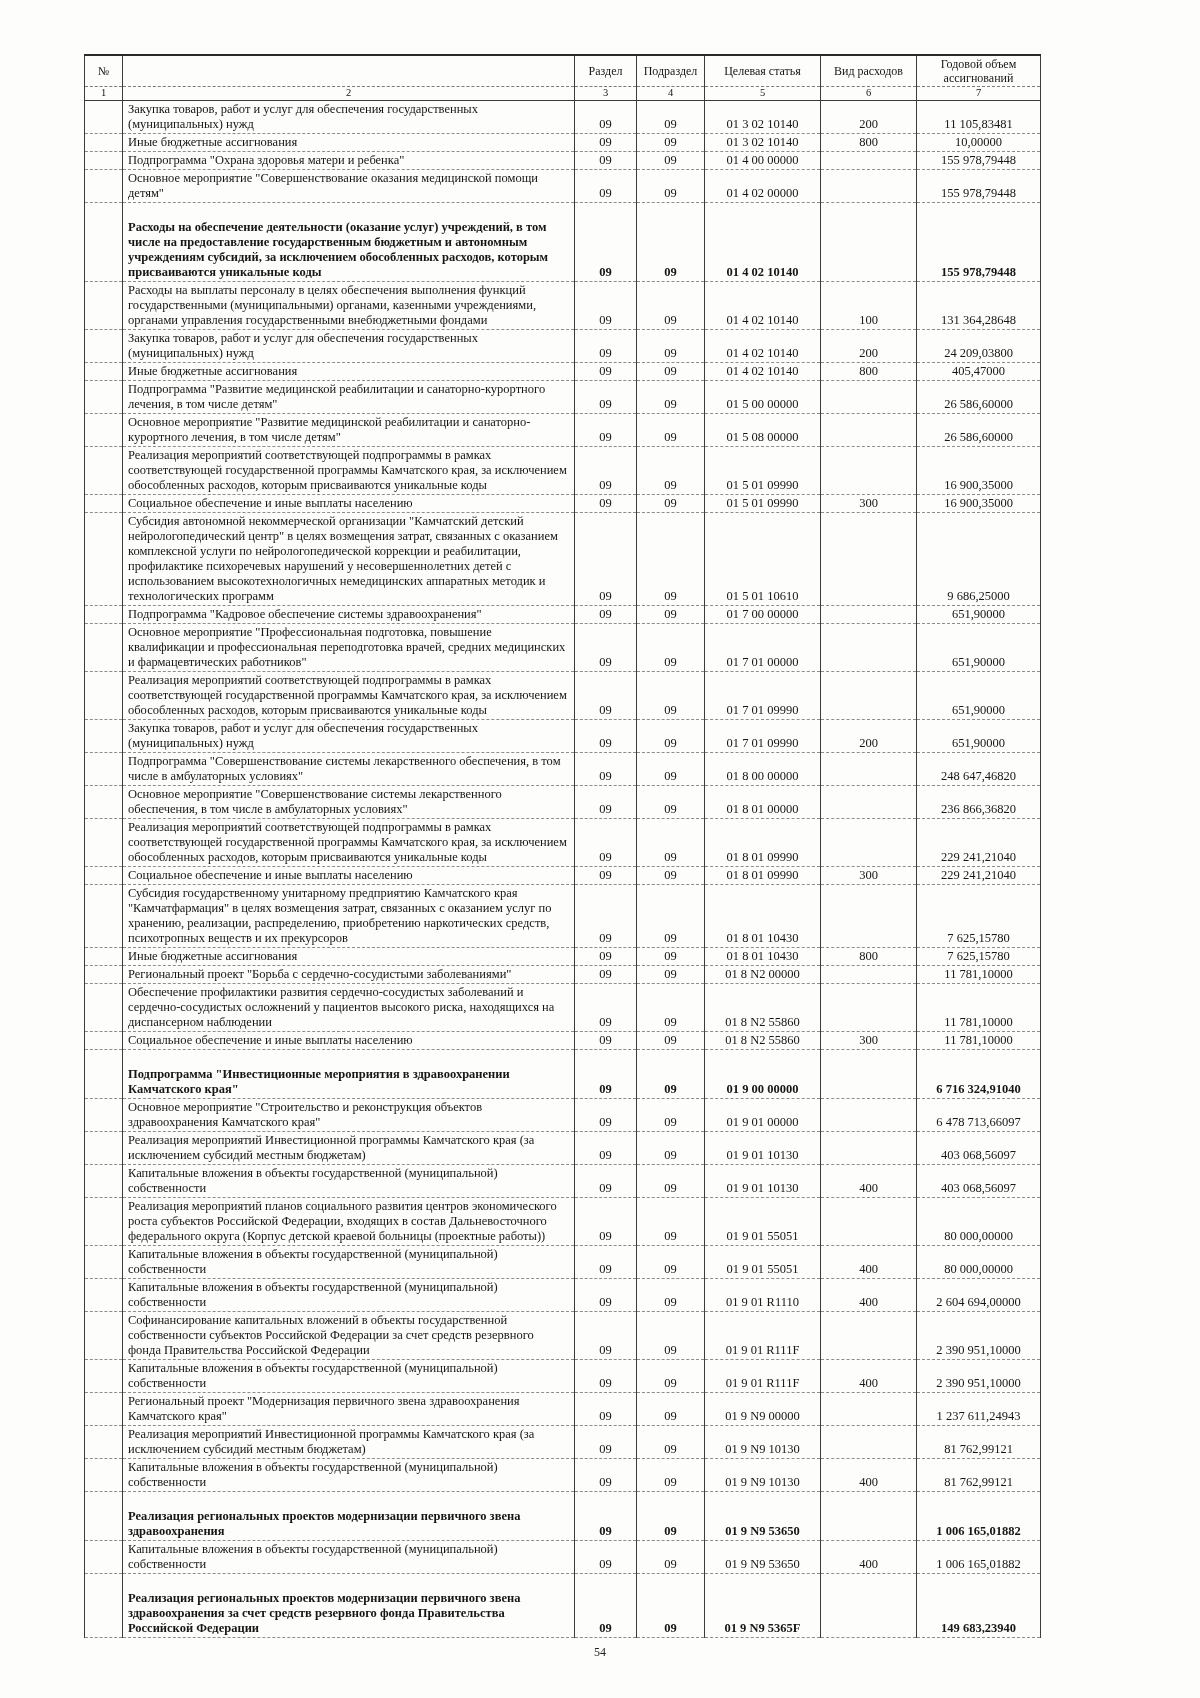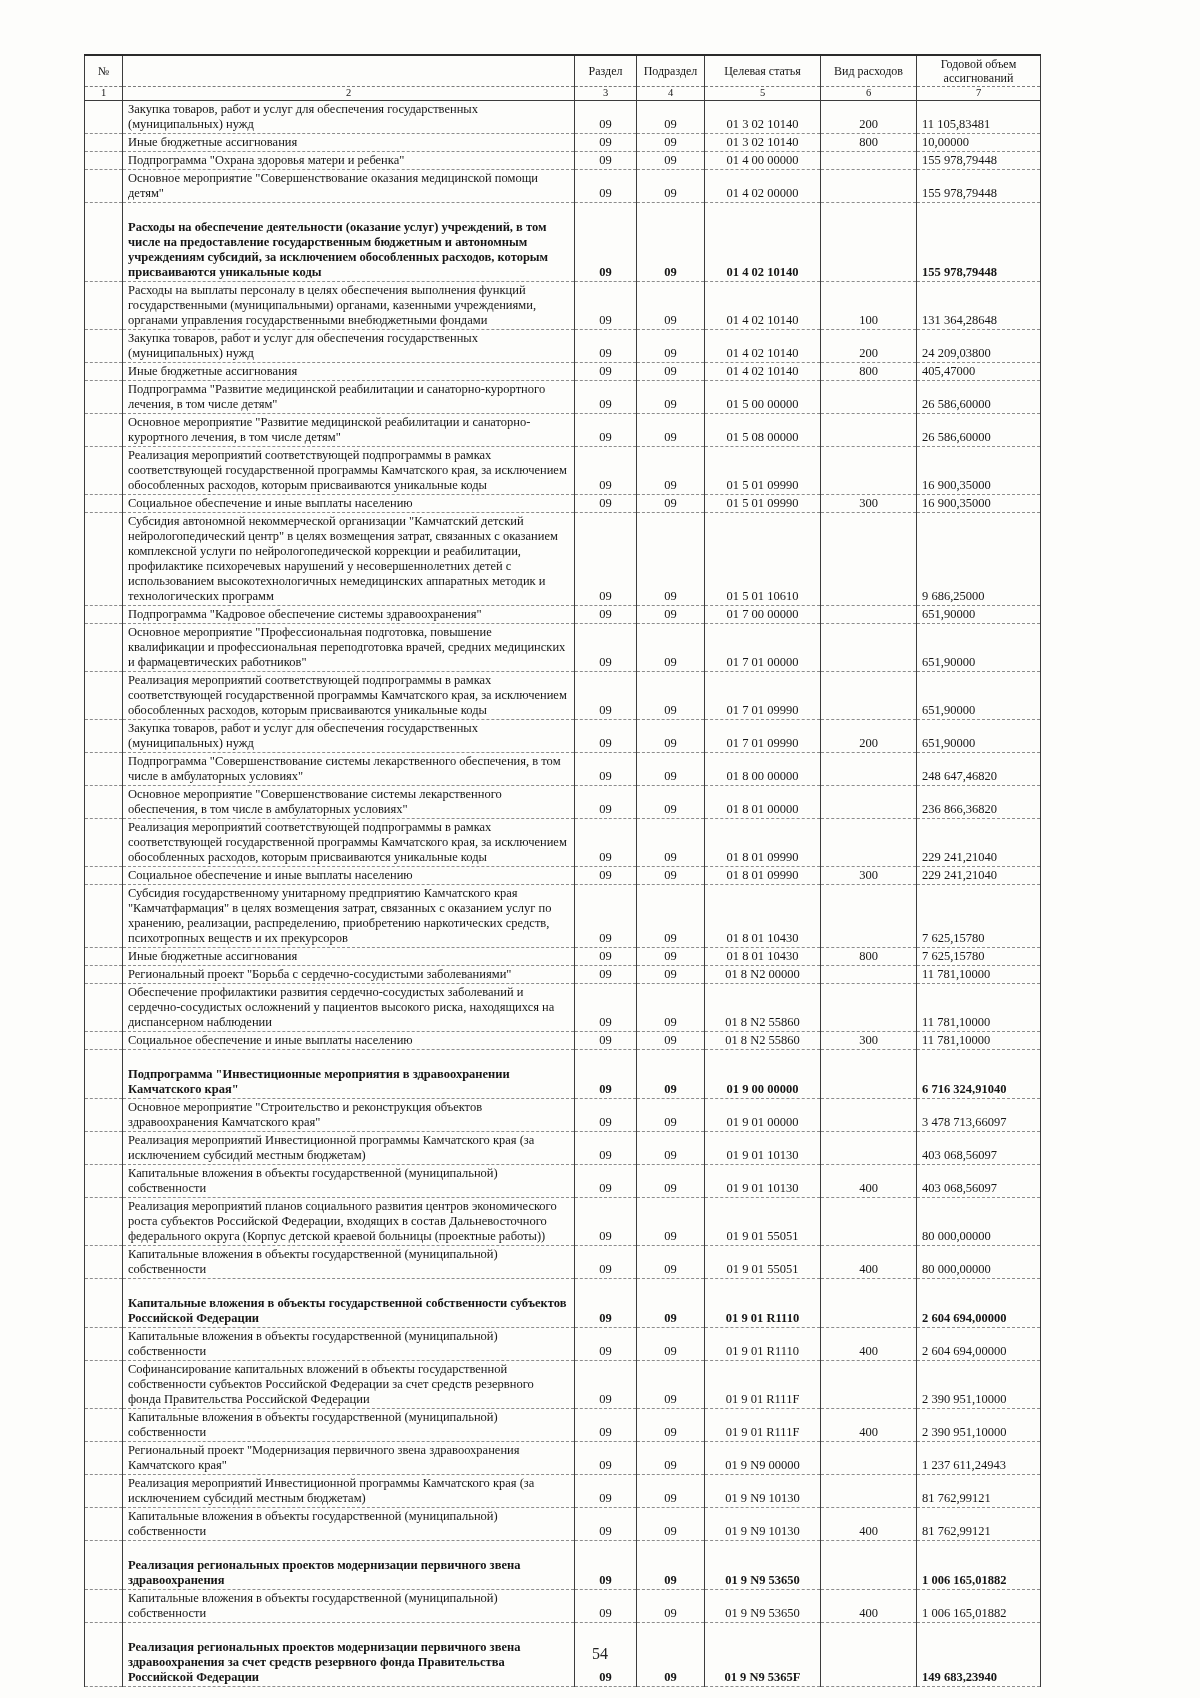--- a/index.html
+++ b/index.html
@@ -36,26 +36,26 @@
     padding: 0 3px 1px 3px;
   }
   tbody td {
     font-size: 12.5px; line-height: 15px;
     border-bottom: 1px dashed #8d8d8d;
     vertical-align: bottom;
   }
   td.c-num  { text-align: center; }
   td.c-name { text-align: left; vertical-align: bottom; margin-top: 7px; }
   td.c-mid  { text-align: center; white-space: nowrap; }
-  td.c-amt  { text-align: left; white-space: nowrap; }
+  td.c-amt  { text-align: center; white-space: nowrap; }
   tr.row-gap td { padding-top: 17px; font-weight: bold; }
 
   .page-num {
     position: absolute; left: 0; right: 0; top: 1645px;
-    text-align: center; font-size: 16px; color: #222;
+    text-align: center; font-size: 12px; color: #222;
   }
 </style>
 </head>
 <body>
 
 <div class="sheet">
 
   <table class="budget">
     <colgroup>
       <col style="width:38px">
@@ -330,21 +330,21 @@
           <td class="c-mid"></td>
           <td class="c-amt">6 716 324,91040</td>
         </tr>
         <tr>
           <td class="c-num"></td>
           <td class="c-name">Основное мероприятие "Строительство и реконструкция объектов здравоохранения Камчатского края"</td>
           <td class="c-mid">09</td>
           <td class="c-mid">09</td>
           <td class="c-mid">01 9 01 00000</td>
           <td class="c-mid"></td>
-          <td class="c-amt">3 478 713,66097</td>
+          <td class="c-amt">6 478 713,66097</td>
         </tr>
         <tr>
           <td class="c-num"></td>
           <td class="c-name">Реализация мероприятий Инвестиционной программы Камчатского края (за исключением субсидий местным бюджетам)</td>
           <td class="c-mid">09</td>
           <td class="c-mid">09</td>
           <td class="c-mid">01 9 01 10130</td>
           <td class="c-mid"></td>
           <td class="c-amt">403 068,56097</td>
         </tr>
@@ -367,29 +367,20 @@
           <td class="c-amt">80 000,00000</td>
         </tr>
         <tr>
           <td class="c-num"></td>
           <td class="c-name">Капитальные вложения в объекты государственной (муниципальной) собственности</td>
           <td class="c-mid">09</td>
           <td class="c-mid">09</td>
           <td class="c-mid">01 9 01 55051</td>
           <td class="c-mid">400</td>
           <td class="c-amt">80 000,00000</td>
-        </tr>
-        <tr class="row-gap">
-          <td class="c-num"></td>
-          <td class="c-name">Капитальные вложения в объекты государственной собственности субъектов Российской Федерации</td>
-          <td class="c-mid">09</td>
-          <td class="c-mid">09</td>
-          <td class="c-mid">01 9 01 R1110</td>
-          <td class="c-mid"></td>
-          <td class="c-amt">2 604 694,00000</td>
         </tr>
         <tr>
           <td class="c-num"></td>
           <td class="c-name">Капитальные вложения в объекты государственной (муниципальной) собственности</td>
           <td class="c-mid">09</td>
           <td class="c-mid">09</td>
           <td class="c-mid">01 9 01 R1110</td>
           <td class="c-mid">400</td>
           <td class="c-amt">2 604 694,00000</td>
         </tr>

